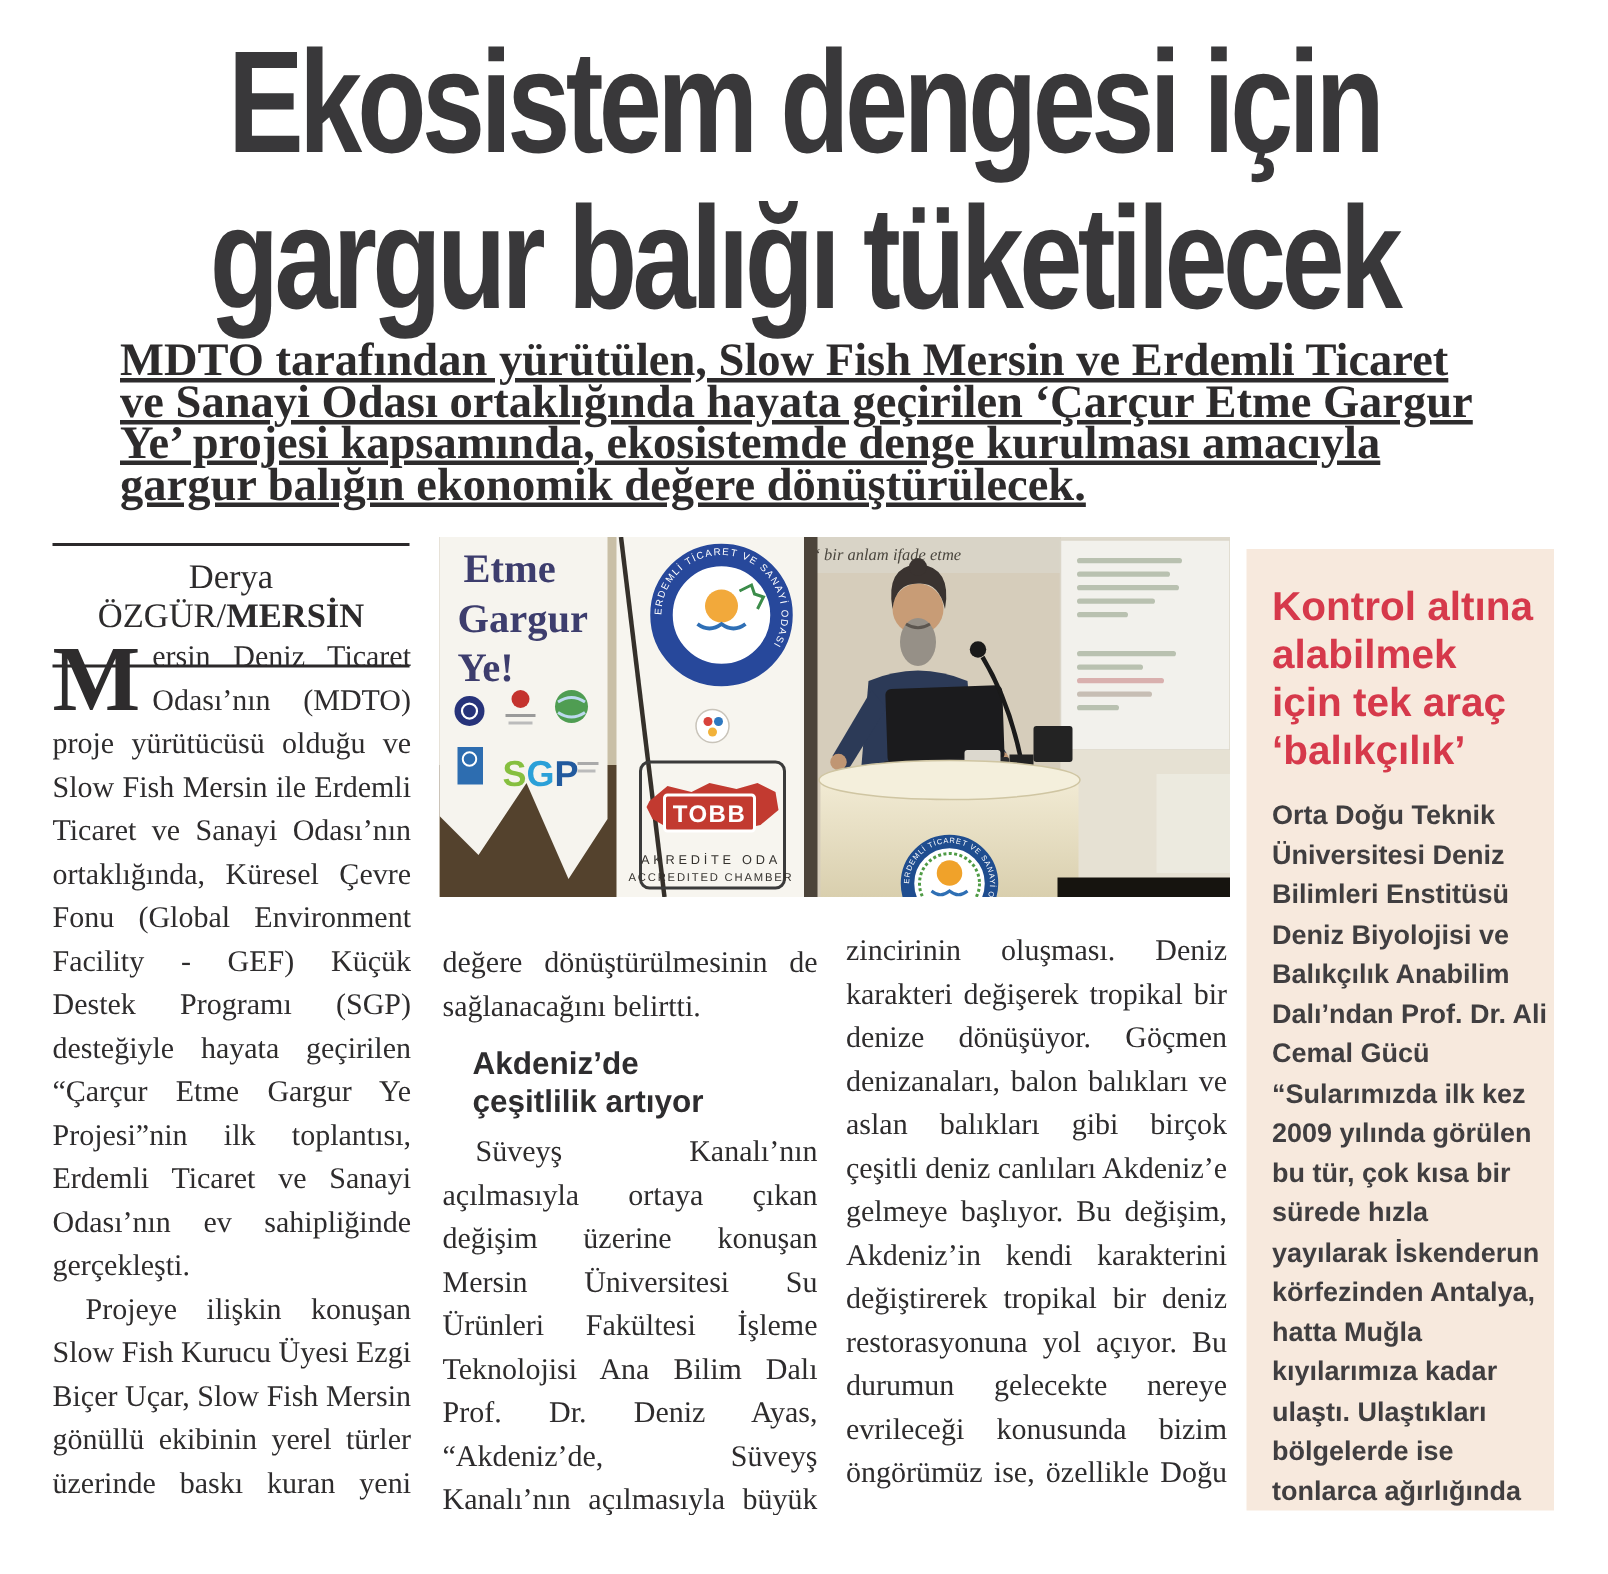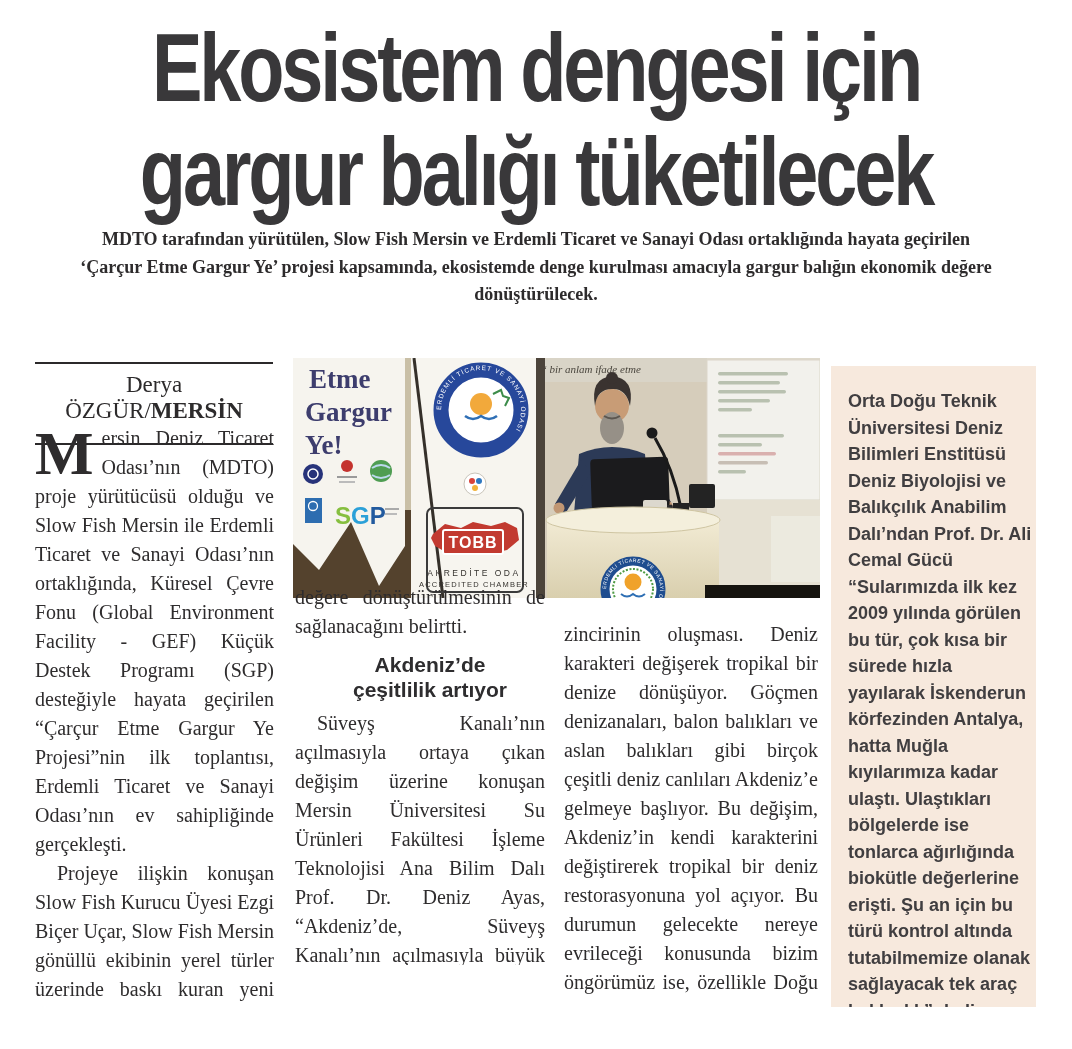--- a/index.html
+++ b/index.html
@@ -8,39 +8,39 @@
     font-family:"Liberation Serif", serif; overflow:hidden;
   }
 
   
   .headline { position:absolute; top:16px; left:0; width:1072px; text-align:center;
               color:#39383a; font-family:"Liberation Sans", sans-serif; font-weight:bold; }
   .hl-line { display:block; font-size:97px; line-height:104px; letter-spacing:-4px;
              transform:scaleX(0.78); transform-origin:50% 50%; white-space:nowrap; }
 
   
-  .subtitle { position:absolute; top:226px; left:80px; width:912px; text-align:center;
-              font-weight:bold; font-size:18px; line-height:27.5px; color:#2d2b2c; }
+  .subtitle { position:absolute; top:226px; left:80px; width:912px; 
+              font-weight:bold; font-size:31px; line-height:27.5px; color:#2d2b2c;text-decoration:underline; }
 
   
   .byline-box { position:absolute; left:35px; top:362px; width:238px;
                 border-top:2px solid #2b292a; border-bottom:2px solid #2b292a;
                 padding:8px 0 19px; text-align:center; font-size:23px; color:#2d2b2c; }
 
   
   .col { position:absolute; text-align:justify; font-size:20px; line-height:29px; color:#2e2c2d; }
   .col p { margin:0; }
   .col1 { left:35px;  top:424px; width:239px; height:578px; overflow:hidden; }
-  .col2 { left:295px; top:583px; width:250px; height:382px; overflow:hidden; }
+  .col2 { left:295px; top:628px; width:250px; height:382px; overflow:hidden; }
   .col3 { left:564px; top:620px; width:254px; height:382px; overflow:hidden; }
   .indent { text-indent:22px; }
   .dropcap { float:left; font-size:62px; line-height:47px; padding:6px 8px 0 0;
              font-weight:bold; color:#2e2c2d; }
   .subhead { font-family:"Liberation Sans", sans-serif; font-weight:bold; font-size:21px;
-             line-height:25px; color:#2e2d2f; margin:11px 0 7px 20px; text-align:center;
+             line-height:25px; color:#2e2d2f; margin:11px 0 7px 20px; text-align:left;
              white-space:pre-line; }
 
   
   .sidebar { position:absolute; left:831px; top:366px; width:220px; height:641px;
              background:#f7e9dd; box-sizing:border-box; padding:22px 17px;
              font-family:"Liberation Sans", sans-serif; overflow:hidden; }
   .sidebar-title { color:#d6394b; font-weight:bold; font-size:27px; line-height:32px;
                    white-space:pre-line; margin:0 0 14px 0; }
   .sidebar-body { color:#403e40; font-weight:bold; font-size:18px; line-height:26.5px; }
 
@@ -217,16 +217,20 @@
     <div class="subhead">Akdeniz’de
 çeşitlilik artıyor</div>
     <p class="indent">Süveyş Kanalı’nın açılmasıyla ortaya çıkan değişim üzerine konuşan Mersin Üniversitesi Su Ürünleri Fakültesi İşleme Teknolojisi Ana Bilim Dalı Prof. Dr. Deniz Ayas, “Akdeniz’de, Süveyş Kanalı’nın açılmasıyla büyük bir değişim yaşanıyor. Bu değişimin nedeni, sadece tür göçü değil, aynı zamanda tropikal bir besin</p>
   </div>
 
   <div class="col col3">
     <p>zincirinin oluşması. Deniz karakteri değişerek tropikal bir denize dönüşüyor. Göçmen denizanaları, balon balıkları ve aslan balıkları gibi birçok çeşitli deniz canlıları Akdeniz’e gelmeye başlıyor. Bu değişim, Akdeniz’in kendi karakterini değiştirerek tropikal bir deniz restorasyonuna yol açıyor. Bu durumun gelecekte nereye evrileceği konusunda bizim öngörümüz ise, özellikle Doğu Akdeniz’de tropik denizlerde yaşayan canlıların dominan olması yönünde” dedi.</p>
   </div>
 
   <div class="sidebar">
+    <div class="sidebar-title">Kontrol altına
+alabilmek
+için tek araç
+‘balıkçılık’</div>
     <div class="sidebar-body">Orta Doğu Teknik Üniversitesi Deniz Bilimleri Enstitüsü Deniz Biyolojisi ve Balıkçılık Anabilim Dalı’ndan Prof. Dr. Ali Cemal Gücü “Sularımızda ilk kez 2009 yılında görülen bu tür, çok kısa bir sürede hızla yayılarak İskenderun körfezinden Antalya, hatta Muğla kıyılarımıza kadar ulaştı. Ulaştıkları bölgelerde ise tonlarca ağırlığında biokütle değerlerine erişti. Şu an için bu türü kontrol altında tutabilmemize olanak sağlayacak tek araç balıkçılık” dedi.</div>
   </div>
 
 </div>
 
 </body></html>

